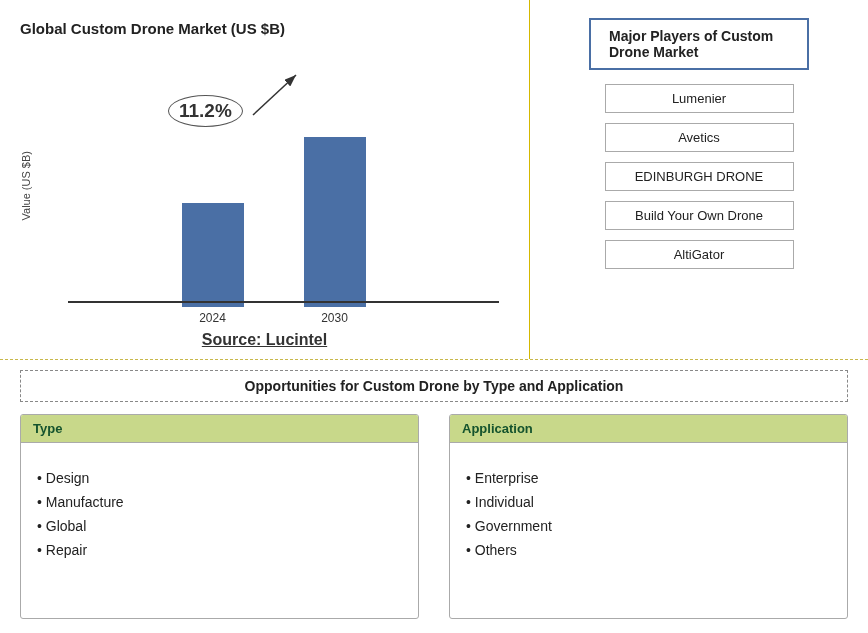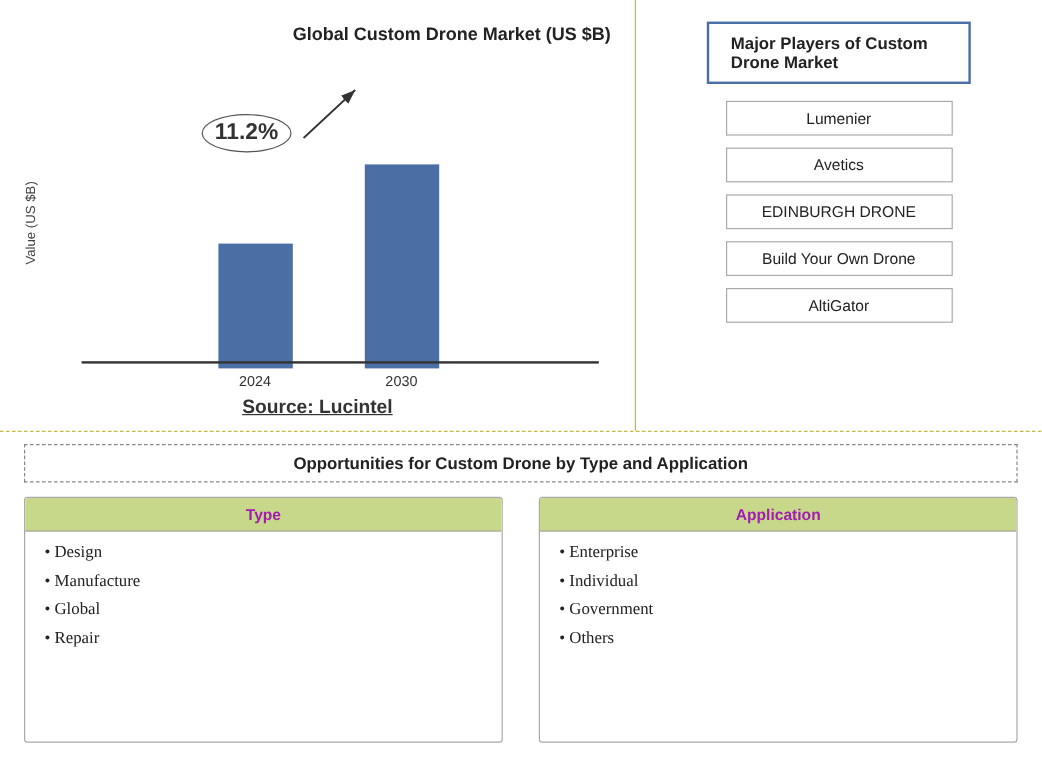--- a/index.html
+++ b/index.html
@@ -22,21 +22,21 @@
       flex-direction: row;
       height: 360px;
       border-bottom: 1px dashed #c8b84a;
     }
     
     .chart-area {
       flex: 0 0 530px;
       padding: 20px 20px 10px 20px;
       display: flex;
       flex-direction: column;
-      align-items: flex-end;
+      align-items: flex-start;
       border-right: 1.5px solid #d4b800;
     }
     .chart-title {
       font-size: 15px;
       font-weight: bold;
       color: #222;
       margin-bottom: 10px;
       text-align: center;
     }
     .chart-wrapper {
@@ -160,34 +160,33 @@
     .col-section {
       flex: 1;
       display: flex;
       flex-direction: column;
       border: 1px solid #aaa;
       border-radius: 3px;
       overflow: hidden;
     }
     .col-header {
       background: #c8d88a;
-      padding: 6px 0;
-      text-align: center;
+      padding: 6px 12px;
+      text-align: left;
       font-size: 13px;
       font-weight: bold;
-      color: #a21caf;
+      color: #14532d;
       border-bottom: 1px solid #aaa;
     }
     .col-items {
-      padding: 10px 16px;
+      padding: 27px 16px;
       display: flex;
       flex-direction: column;
       gap: 8px;
       flex: 1;
-      font-family: Liberation Serif, serif;
     }
     .col-item {
       font-size: 14px;
       color: #222;
     }
   </style>
 </head>
 <body>
 
 <div class="main-container">

